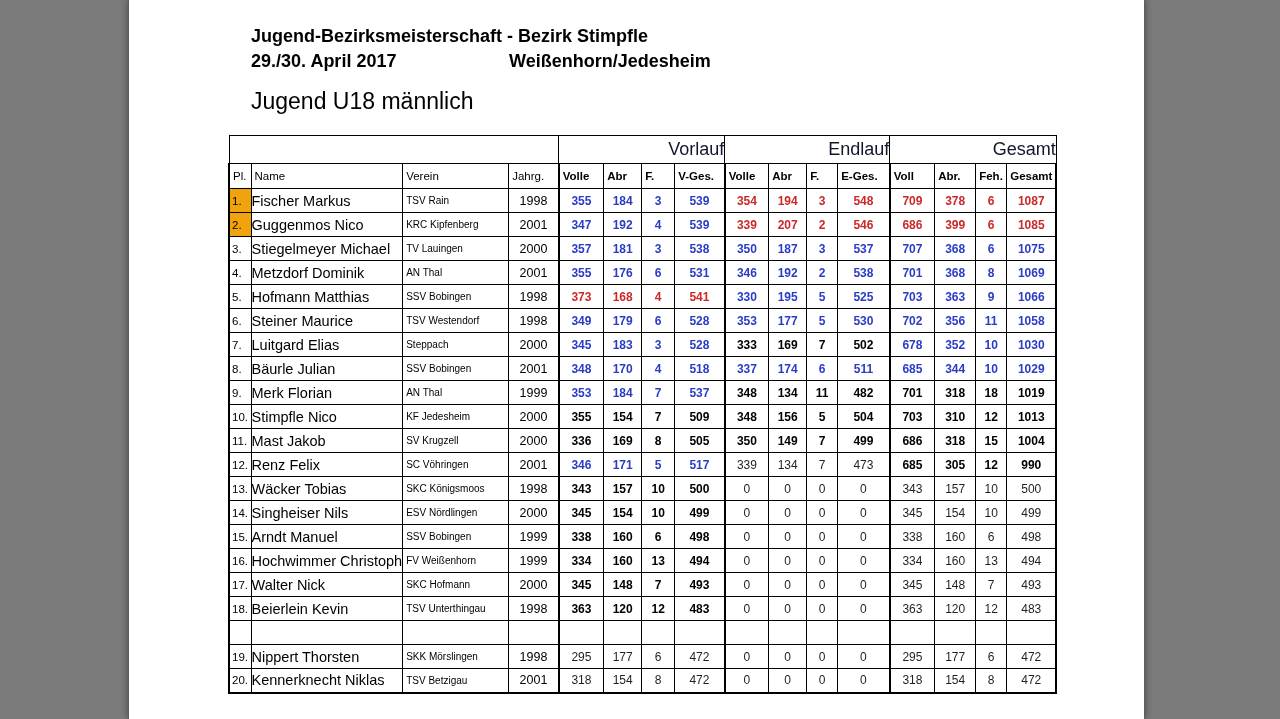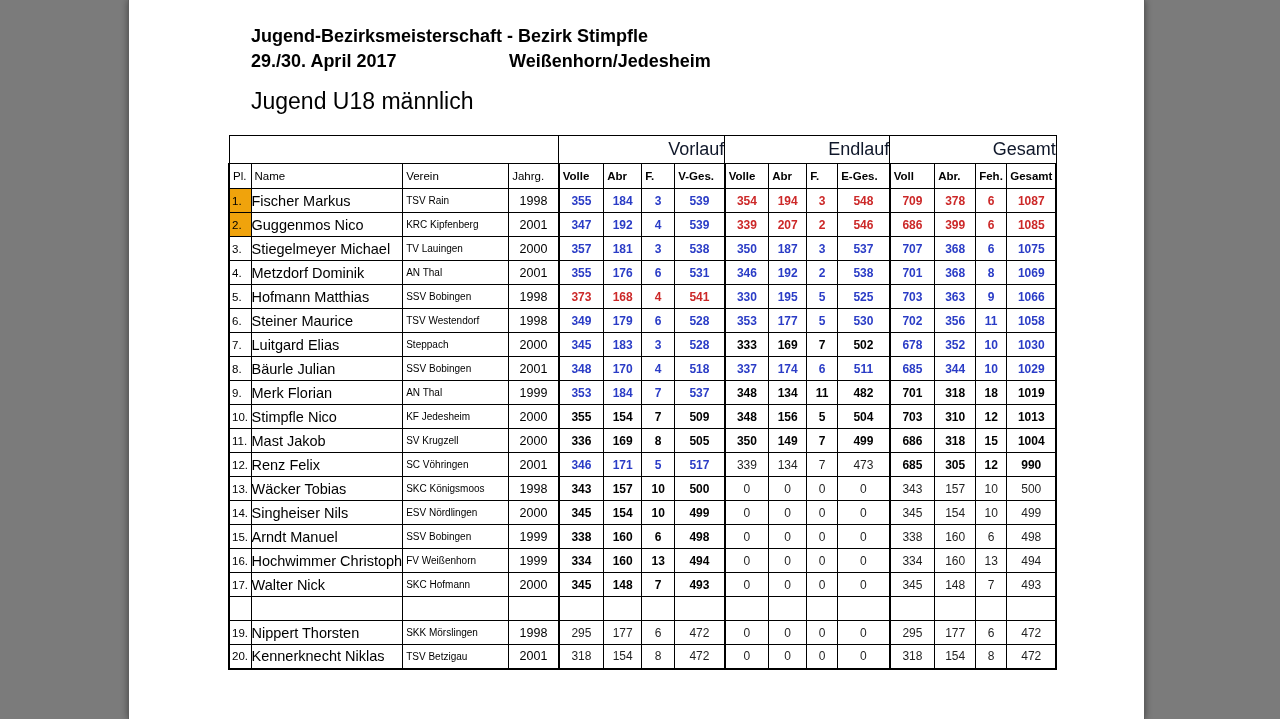--- a/index.html
+++ b/index.html
@@ -428,20 +428,38 @@
             <td class="num s-bold">493</td>
             <td class="num s-plain bl2">0</td>
             <td class="num s-plain">0</td>
             <td class="num s-plain">0</td>
             <td class="num s-plain">0</td>
             <td class="num s-plain bl2">345</td>
             <td class="num s-plain">148</td>
             <td class="num s-plain">7</td>
             <td class="num s-plain br2">493</td>
           </tr>
+          <tr>
+            <td class="c-pl bl2">18.</td>
+            <td class="c-name">Beierlein Kevin</td>
+            <td class="c-verein">TSV Unterthingau</td>
+            <td class="c-jahrg">1998</td>
+            <td class="num s-bold bl2">363</td>
+            <td class="num s-bold">120</td>
+            <td class="num s-bold">12</td>
+            <td class="num s-bold">483</td>
+            <td class="num s-plain bl2">0</td>
+            <td class="num s-plain">0</td>
+            <td class="num s-plain">0</td>
+            <td class="num s-plain">0</td>
+            <td class="num s-plain bl2">363</td>
+            <td class="num s-plain">120</td>
+            <td class="num s-plain">12</td>
+            <td class="num s-plain br2">483</td>
+          </tr>
           <tr class="spacer">
             <td class="sp bl2"></td>
             <td class="sp"></td>
             <td class="sp"></td>
             <td class="sp"></td>
             <td class="sp bl2"></td>
             <td class="sp"></td>
             <td class="sp"></td>
             <td class="sp"></td>
             <td class="sp bl2"></td>

